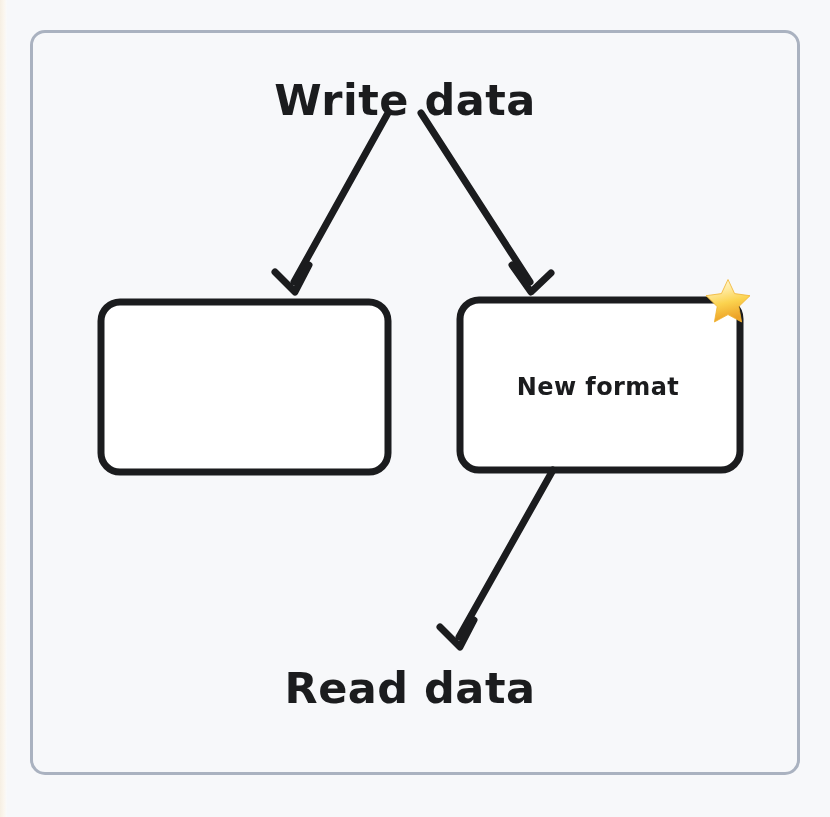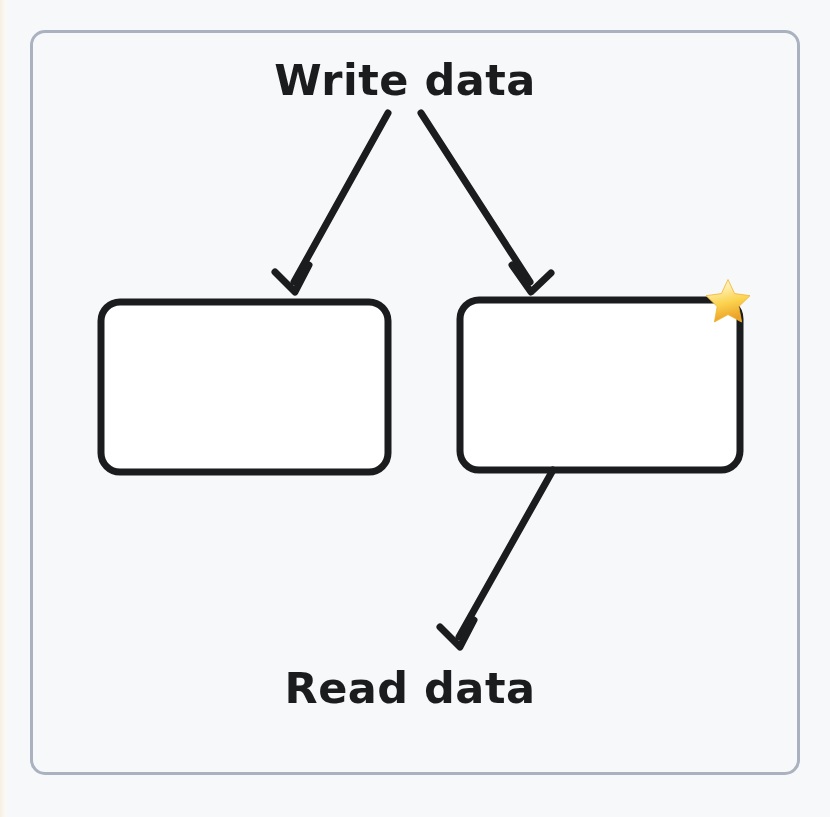--- a/index.html
+++ b/index.html
@@ -50,21 +50,21 @@
     font-family: "DejaVu Sans", sans-serif;
     font-weight: 700;
     font-size: 43px;
     line-height: 1;
     letter-spacing: 0.5px;
     color: #1b1c1e;
     white-space: nowrap;
     transform: translate(-50%, -50%);
     font-style: normal;
   }
-  #write-data-label { left: 405px; top: 80px; }
+  #write-data-label { left: 405px; top: 100px; }
   #read-data-label  { left: 410px; top: 688px; }
 
   .node-label {
     position: absolute;
     font-family: "DejaVu Sans", sans-serif;
     font-weight: 700;
     font-size: 24px;
     line-height: 1;
     letter-spacing: 0.4px;
     color: #1b1c1e;
@@ -124,14 +124,15 @@
       </linearGradient>
     </defs>
     <path d="M24 2.5 L30.6 16.6 L46 18.7 L34.8 29.6 L37.6 45 L24 37.6 L10.4 45 L13.2 29.6 L2 18.7 L17.4 16.6 Z" fill="url(#starGrad)" stroke="#f0b32f" stroke-width="0.8" stroke-linejoin="round"></path>
   </svg>
 
   <div class="headline" id="write-data-label">Write data</div>
 
   <div class="headline" id="read-data-label">Read data</div>
 
 
+  <div class="node-label" id="new-format-label">New format</div>
 
 </div>
 
 </body></html>

